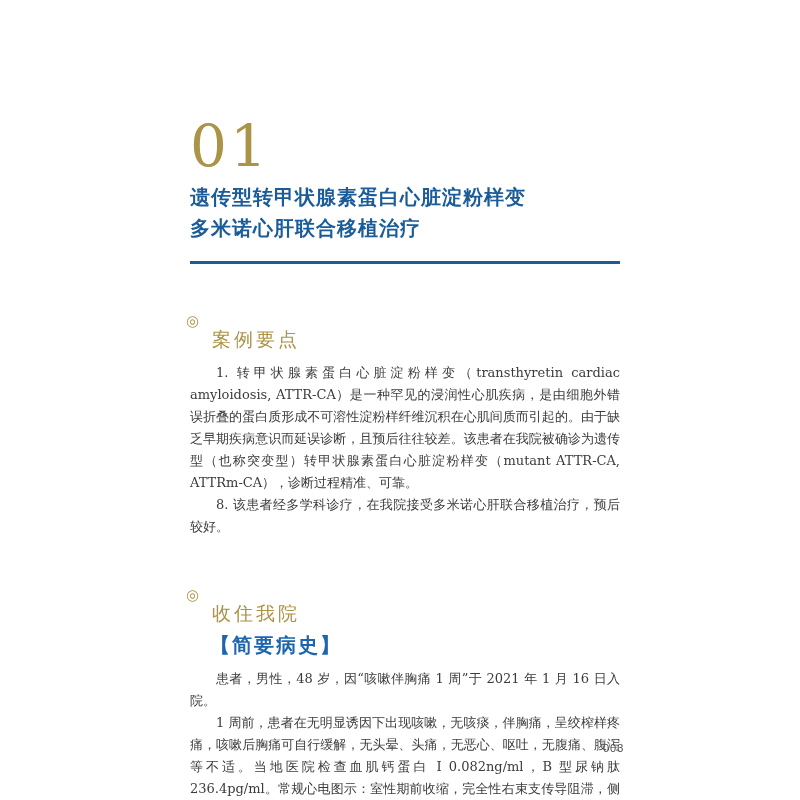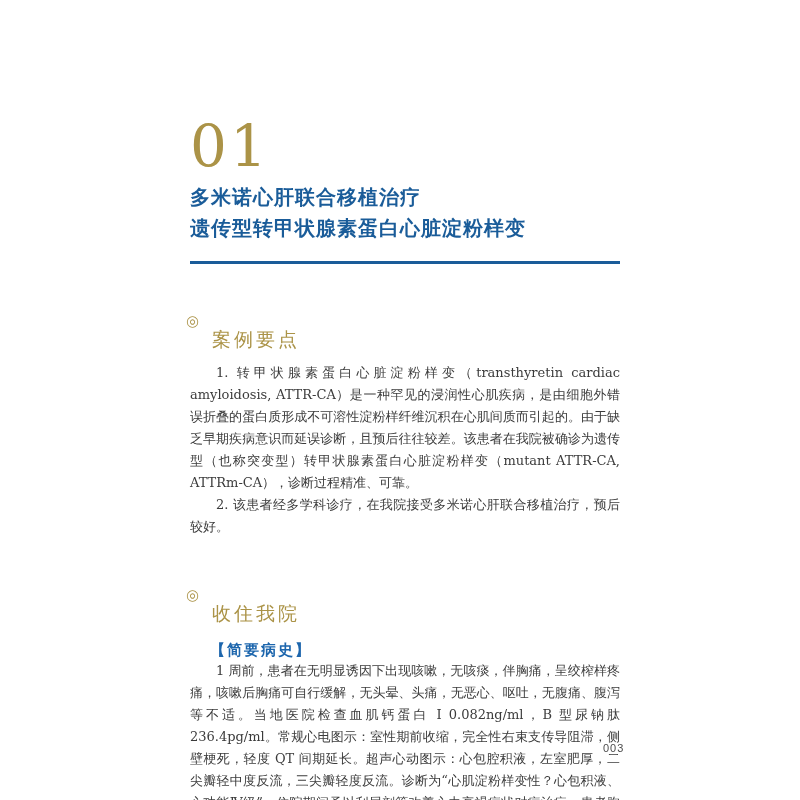--- a/index.html
+++ b/index.html
@@ -63,25 +63,25 @@
   }
   .body-para {
     font-size: 13px;
     line-height: 22px;
     color: #3b3b3b;
     text-align: justify;
     text-indent: 2em;
   }
   .first-para { margin-top: 9px; }
   .sub-heading {
-    margin-top: 14px;
+    margin-top: 5px;
     margin-left: 20px;
     font-family: "Liberation Sans", "DejaVu Sans", sans-serif;
     font-weight: bold;
-    font-size: 15px;
+    font-size: 20px;
     letter-spacing: 2px;
     color: #1d66ad;
   }
   .page-number {
     position: absolute;
     left: 603px;
     top: 742px;
     font-family: Liberation Sans, sans-serif;
     font-size: 11px;
     letter-spacing: 1px;
@@ -90,39 +90,40 @@
 </style>
 </head>
 <body>
 
 <div class="page">
   <div class="column">
 
     <div class="chapter-number">01</div>
 
     <h1 class="chapter-title">
+      <span class="tl">遗传型转甲状腺素蛋白心脏淀粉样变</span>
       <span class="tl">多米诺心肝联合移植治疗</span>
-      <span class="tl">遗传型转甲状腺素蛋白心脏淀粉样变</span>
     </h1>
 
     <div class="rule"></div>
 
     <div class="section-heading">
       <span class="marker">◎</span>
       <span class="heading-text">案例要点</span>
     </div>
 
     <p class="body-para first-para">1. 转甲状腺素蛋白心脏淀粉样变（transthyretin cardiac amyloidosis, ATTR-CA）是一种罕见的浸润性心肌疾病，是由细胞外错误折叠的蛋白质形成不可溶性淀粉样纤维沉积在心肌间质而引起的。由于缺乏早期疾病意识而延误诊断，且预后往往较差。该患者在我院被确诊为遗传型（也称突变型）转甲状腺素蛋白心脏淀粉样变（mutant ATTR-CA, ATTRm-CA），诊断过程精准、可靠。</p>
-    <p class="body-para">2. 该患者经多学科诊疗，在我院接受多米诺心肝联合移植治疗，预后较好。</p>
+    <p class="body-para">8. 该患者经多学科诊疗，在我院接受多米诺心肝联合移植治疗，预后较好。</p>
 
     <div class="section-heading">
       <span class="marker">◎</span>
       <span class="heading-text">收住我院</span>
     </div>
 
     <div class="sub-heading">【简要病史】</div>
 
+    <p class="body-para first-para">患者，男性，48 岁，因“咳嗽伴胸痛 1 周”于 2021 年 1 月 16 日入院。</p>
     <p class="body-para">1 周前，患者在无明显诱因下出现咳嗽，无咳痰，伴胸痛，呈绞榨样疼痛，咳嗽后胸痛可自行缓解，无头晕、头痛，无恶心、呕吐，无腹痛、腹泻等不适。当地医院检查血肌钙蛋白 I 0.082ng/ml，B 型尿钠肽 236.4pg/ml。常规心电图示：室性期前收缩，完全性右束支传导阻滞，侧壁梗死，轻度 QT 间期延长。超声心动图示：心包腔积液，左室肥厚，二尖瓣轻中度反流，三尖瓣轻度反流。诊断为“心肌淀粉样变性？心包积液、心功能Ⅳ级”。住院期间予以利尿剂等改善心力衰竭症状对症治疗，患者胸闷、胸痛症状好转。为进一步诊治，拟“心肌淀粉样变”收住我院。</p>
 
   </div>
 
   <div class="page-number">003</div>
 </div>
 
 </body></html>

